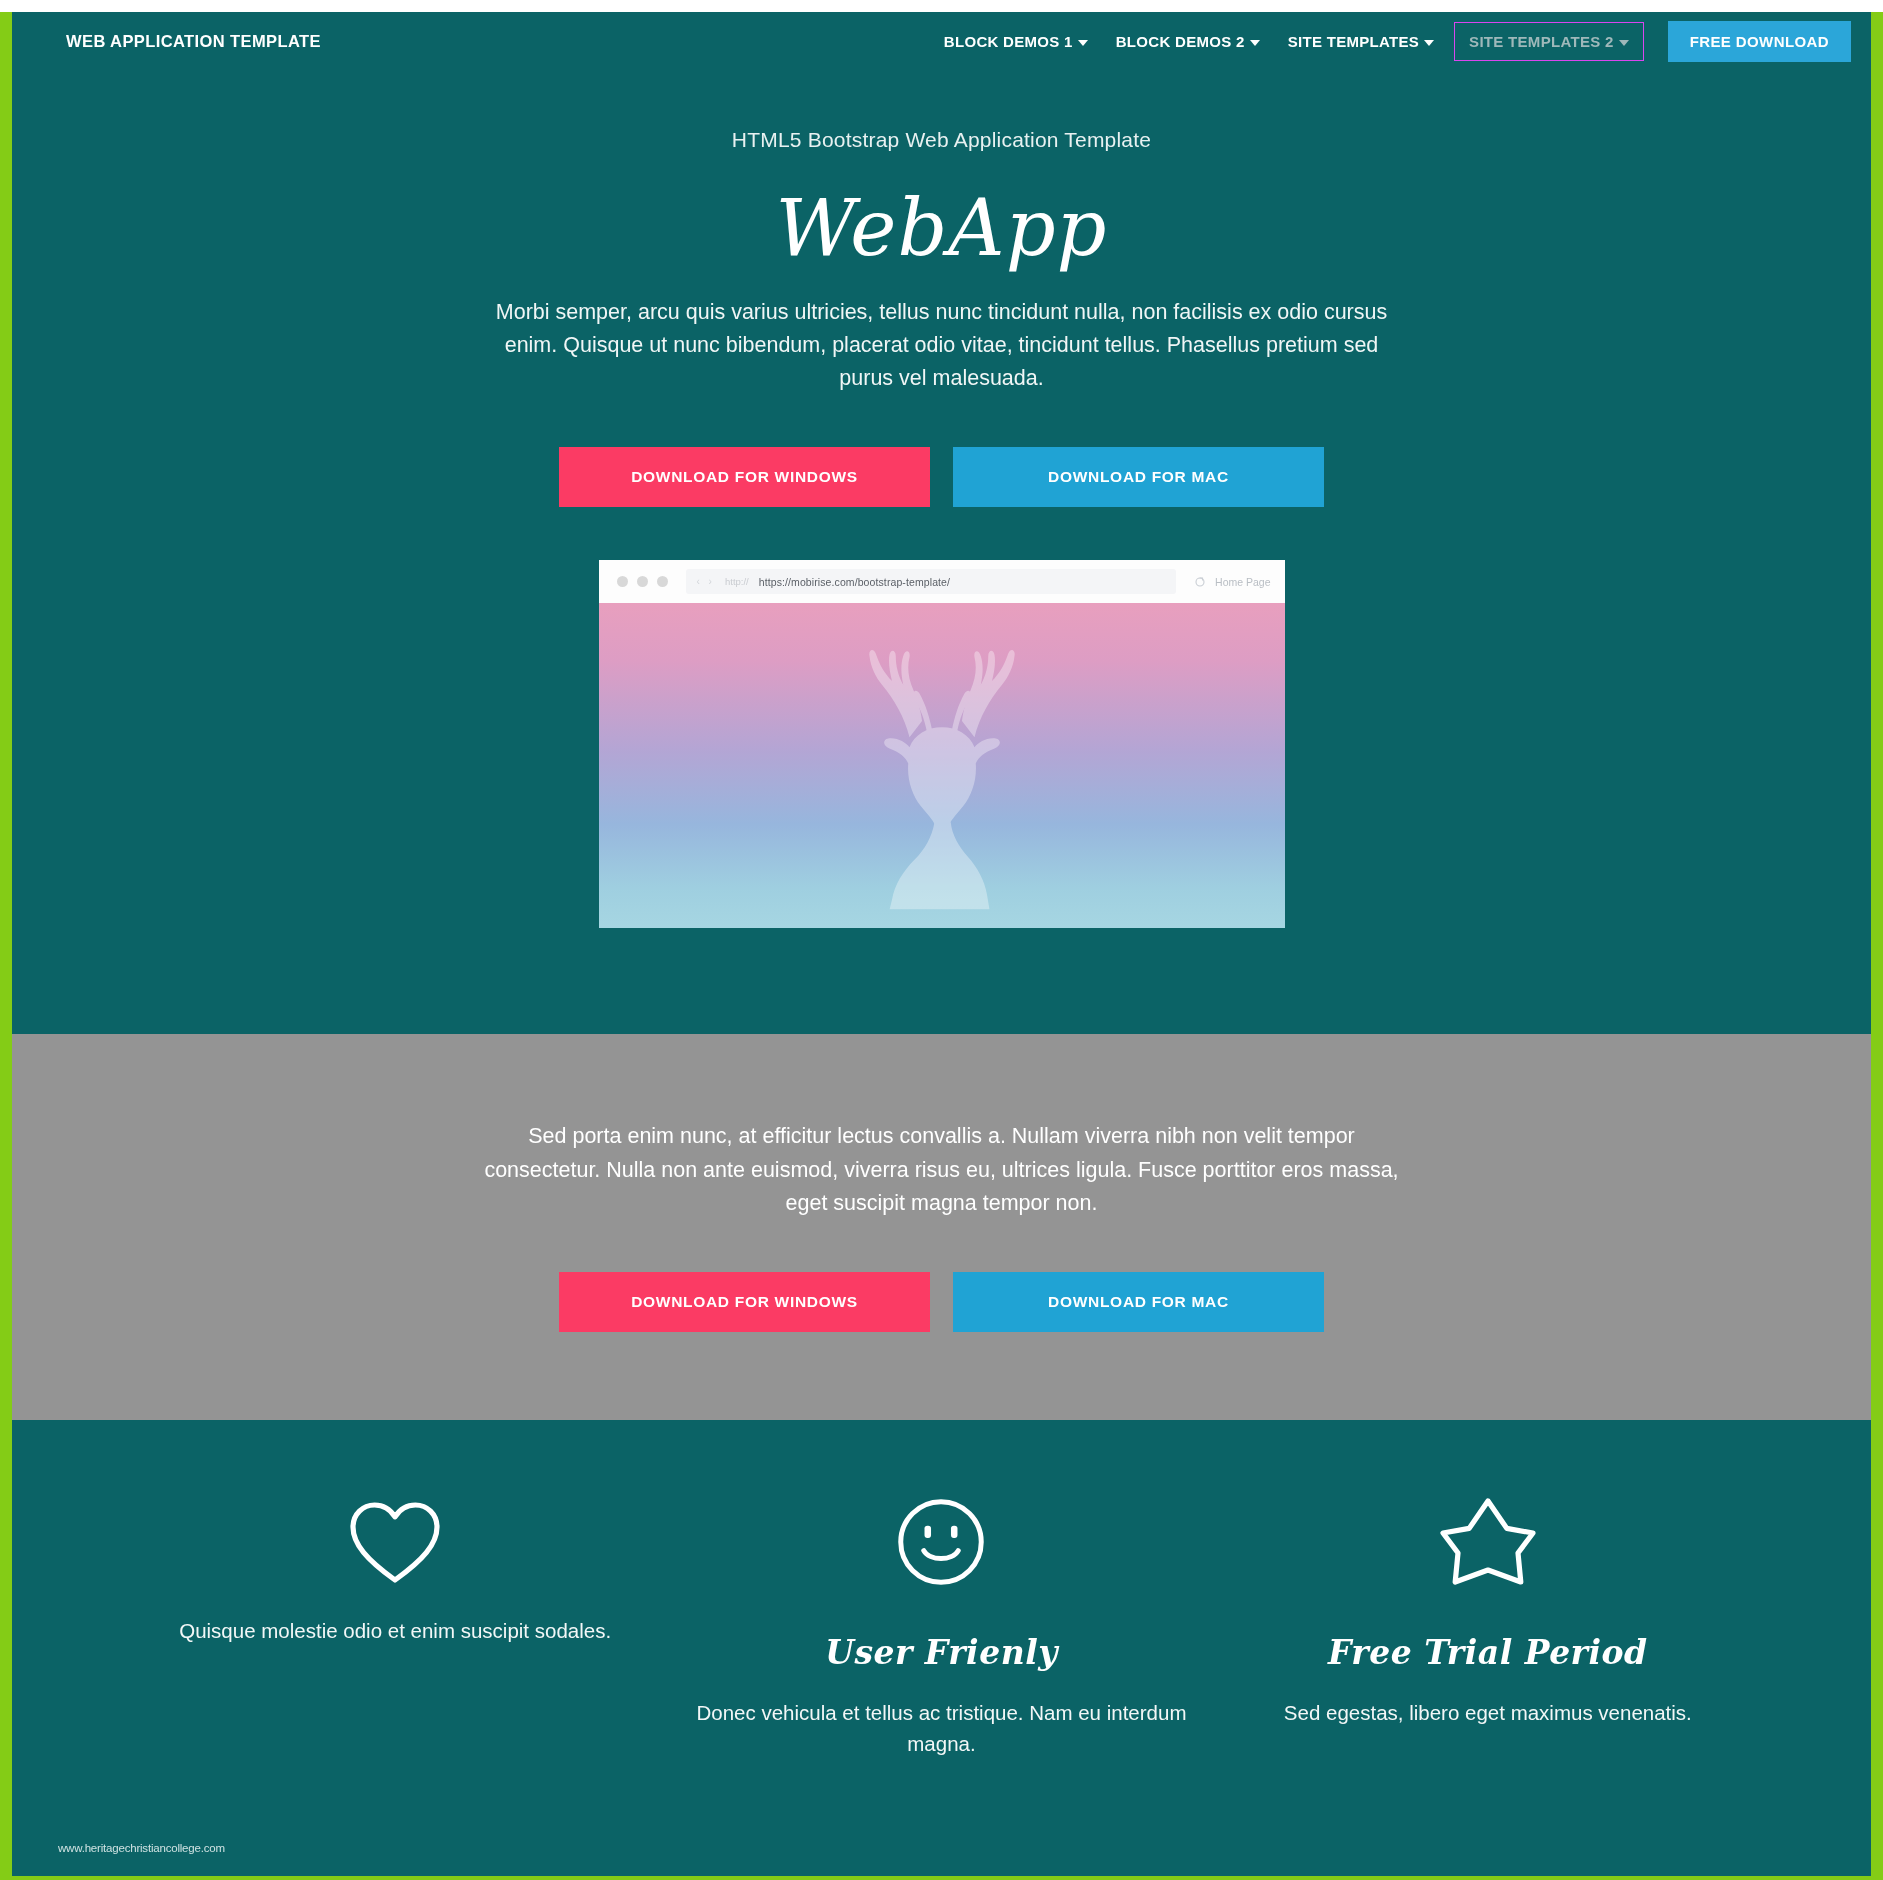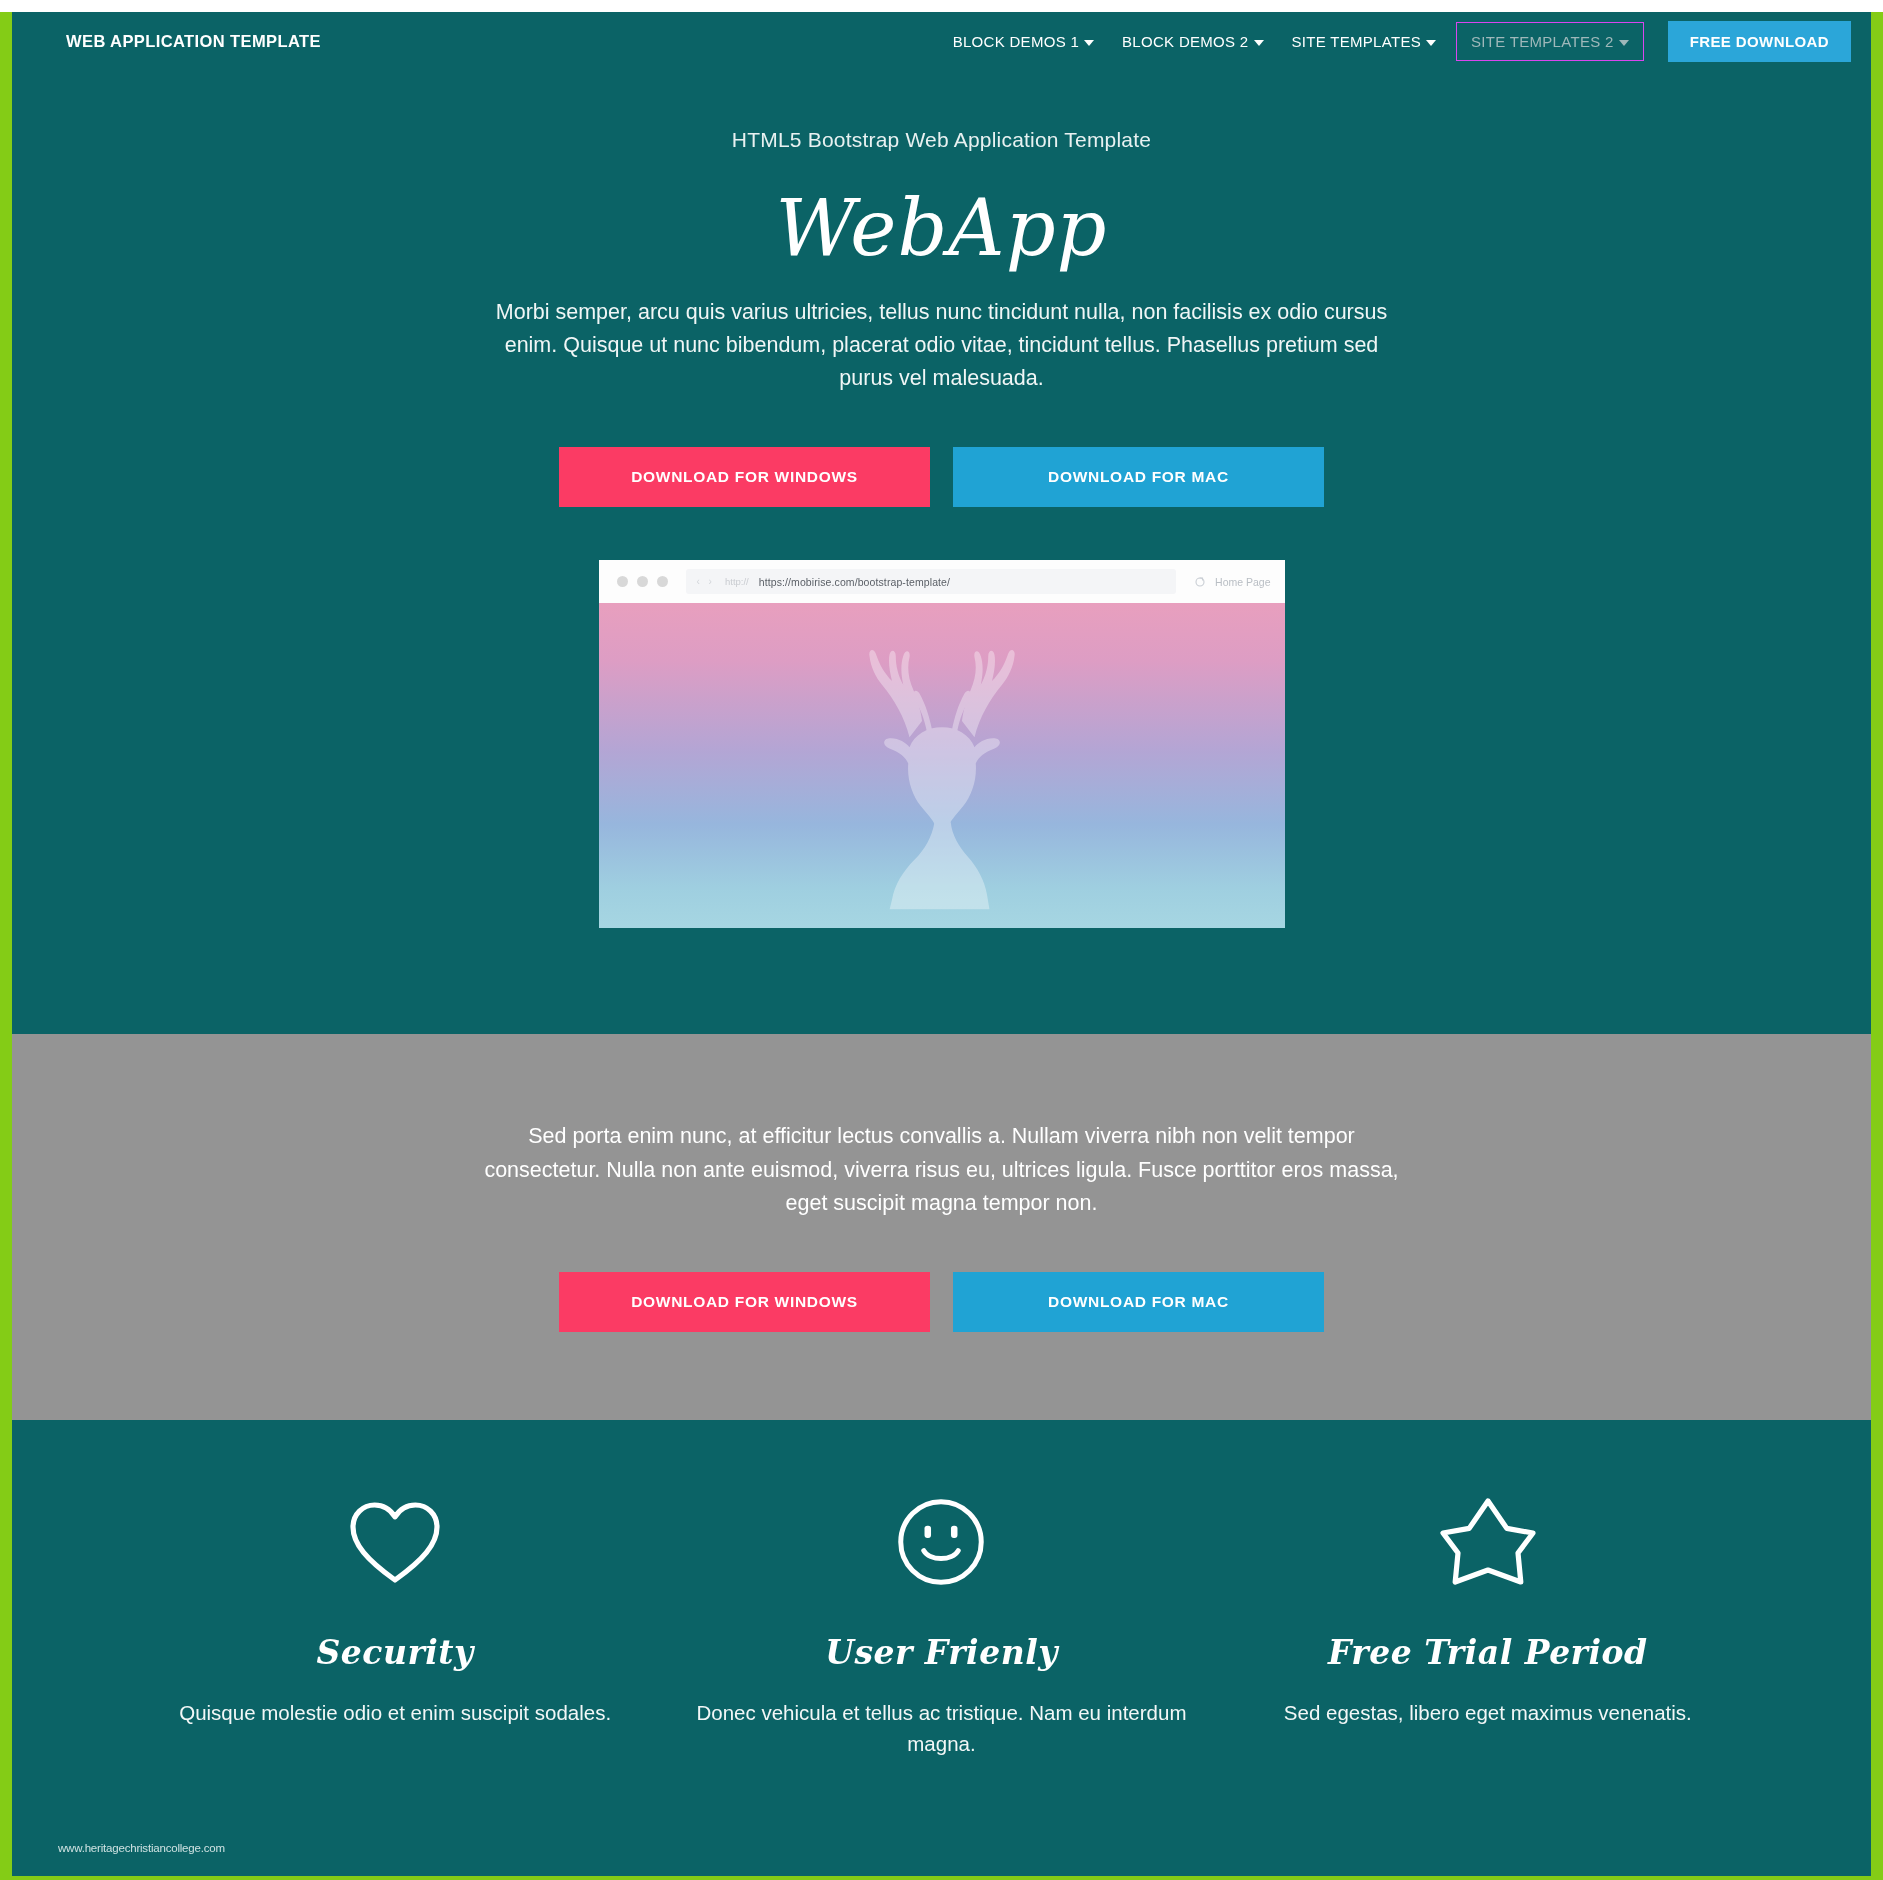--- a/index.html
+++ b/index.html
@@ -47,21 +47,21 @@
   }
   .nav-right {
     margin-left: auto;
     display: flex;
     align-items: center;
     gap: 0px;
   }
   .nav-item {
     color: #ffffff;
     font-size: 15px;
-    font-weight: normal;
+    font-weight: bold;
     letter-spacing: 0.3px;
     padding: 8px 14px;
     white-space: nowrap;
     cursor: pointer;
     display: flex;
     align-items: center;
     gap: 5px;
   }
   .nav-item.focused {
     color: #9fb8ba;
@@ -348,21 +348,20 @@
   </div>
 
   <div class="features">
 
     <div class="feature">
       <div class="feature-ico">
         <svg width="96" height="88" viewBox="0 0 48 44" fill="none" stroke="#ffffff" stroke-width="2.6" stroke-linejoin="round">
           <path d="M24 41 C10 31 3 23 3 14.5 C3 8 8 3.5 13.8 3.5 C18 3.5 21.7 5.8 24 9.4 C26.3 5.8 30 3.5 34.2 3.5 C40 3.5 45 8 45 14.5 C45 23 38 31 24 41 Z"></path>
         </svg>
       </div>
-      <div class="feature-title">Security</div>
       <div class="feature-text">Quisque molestie odio et enim suscipit sodales.</div>
     </div>
 
     <div class="feature">
       <div class="feature-ico">
         <svg width="92" height="92" viewBox="0 0 48 48" fill="none" stroke="#ffffff" stroke-width="2.6">
           <circle cx="24" cy="24" r="21"></circle>
           <rect x="15.4" y="15.5" width="3.4" height="6.4" rx="1.5" fill="#ffffff" stroke="none"></rect>
           <rect x="29.2" y="15.5" width="3.4" height="6.4" rx="1.5" fill="#ffffff" stroke="none"></rect>
           <path d="M15 28.5 C18 34 30 34 33 28.5" stroke-linecap="round"></path>

